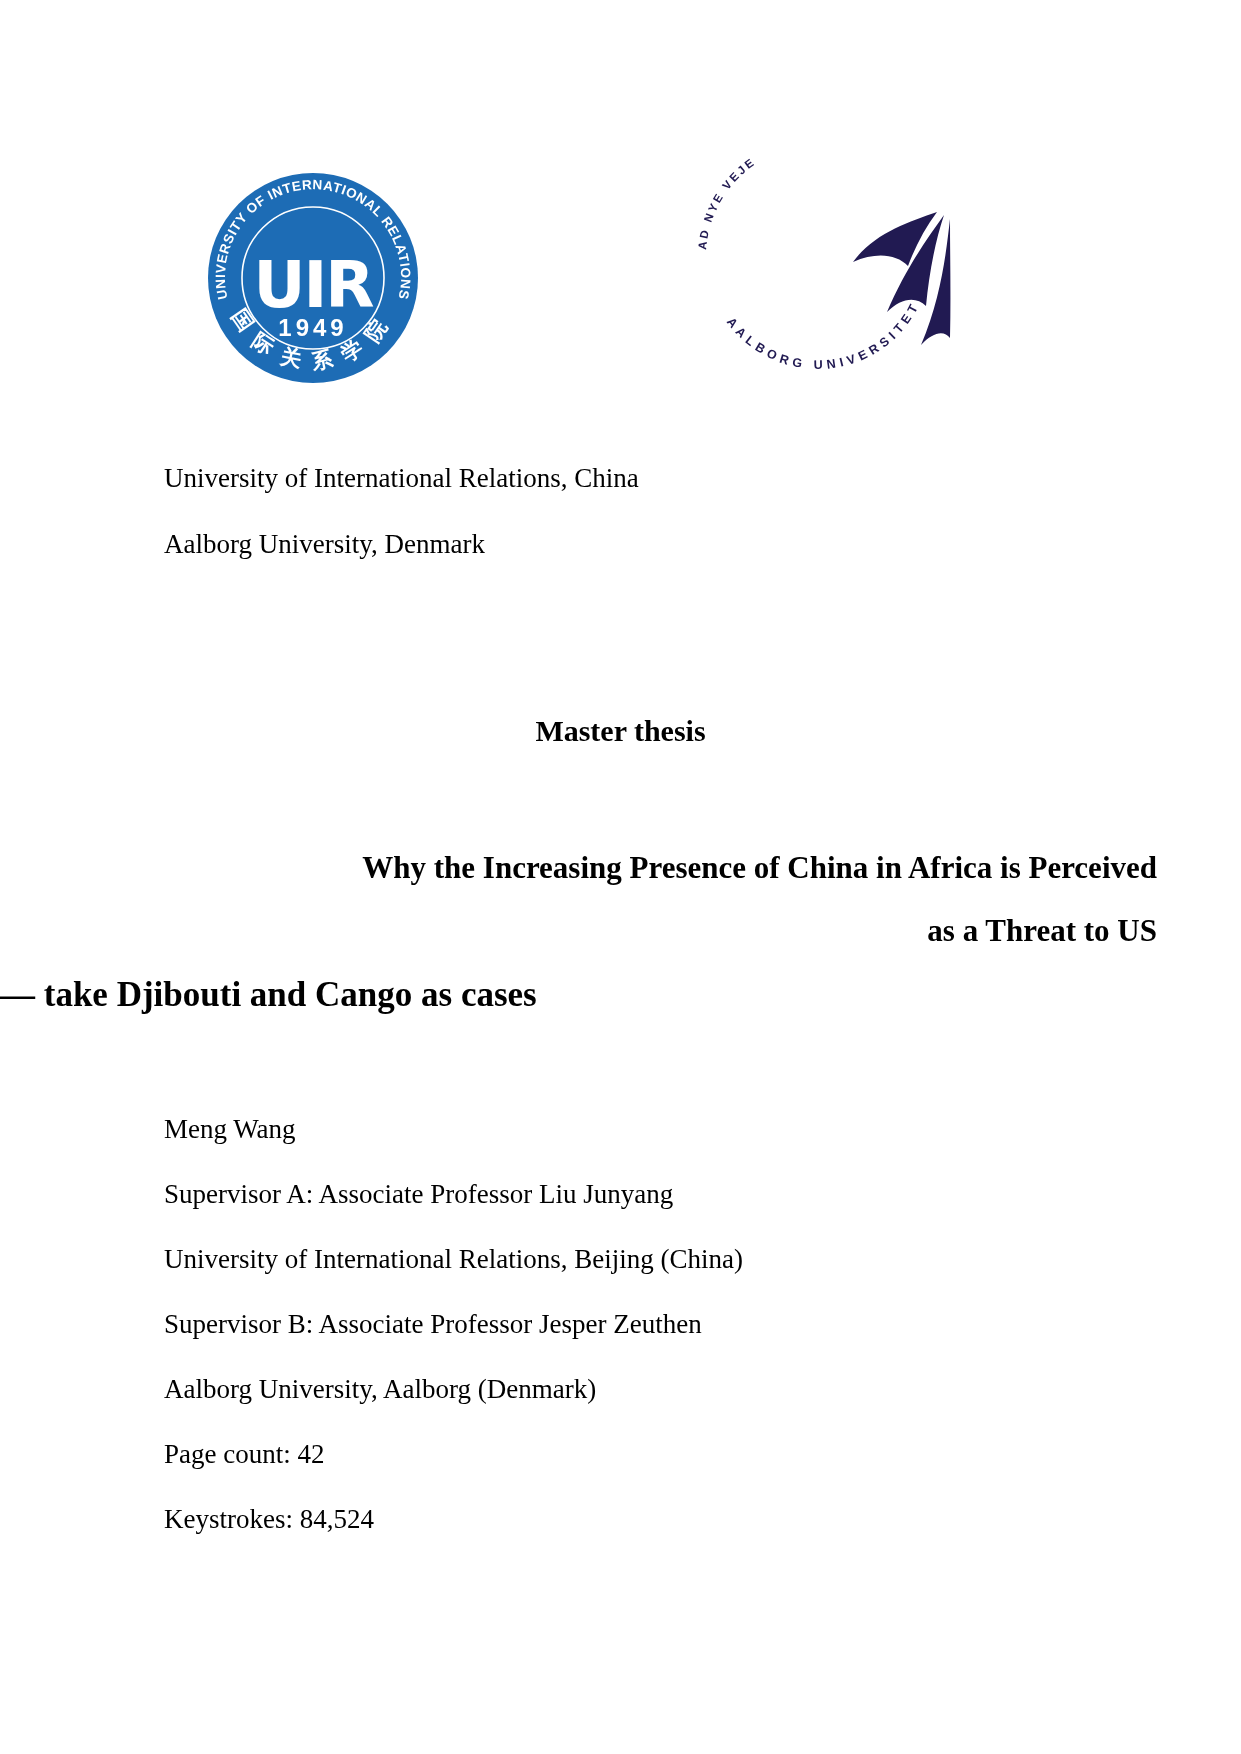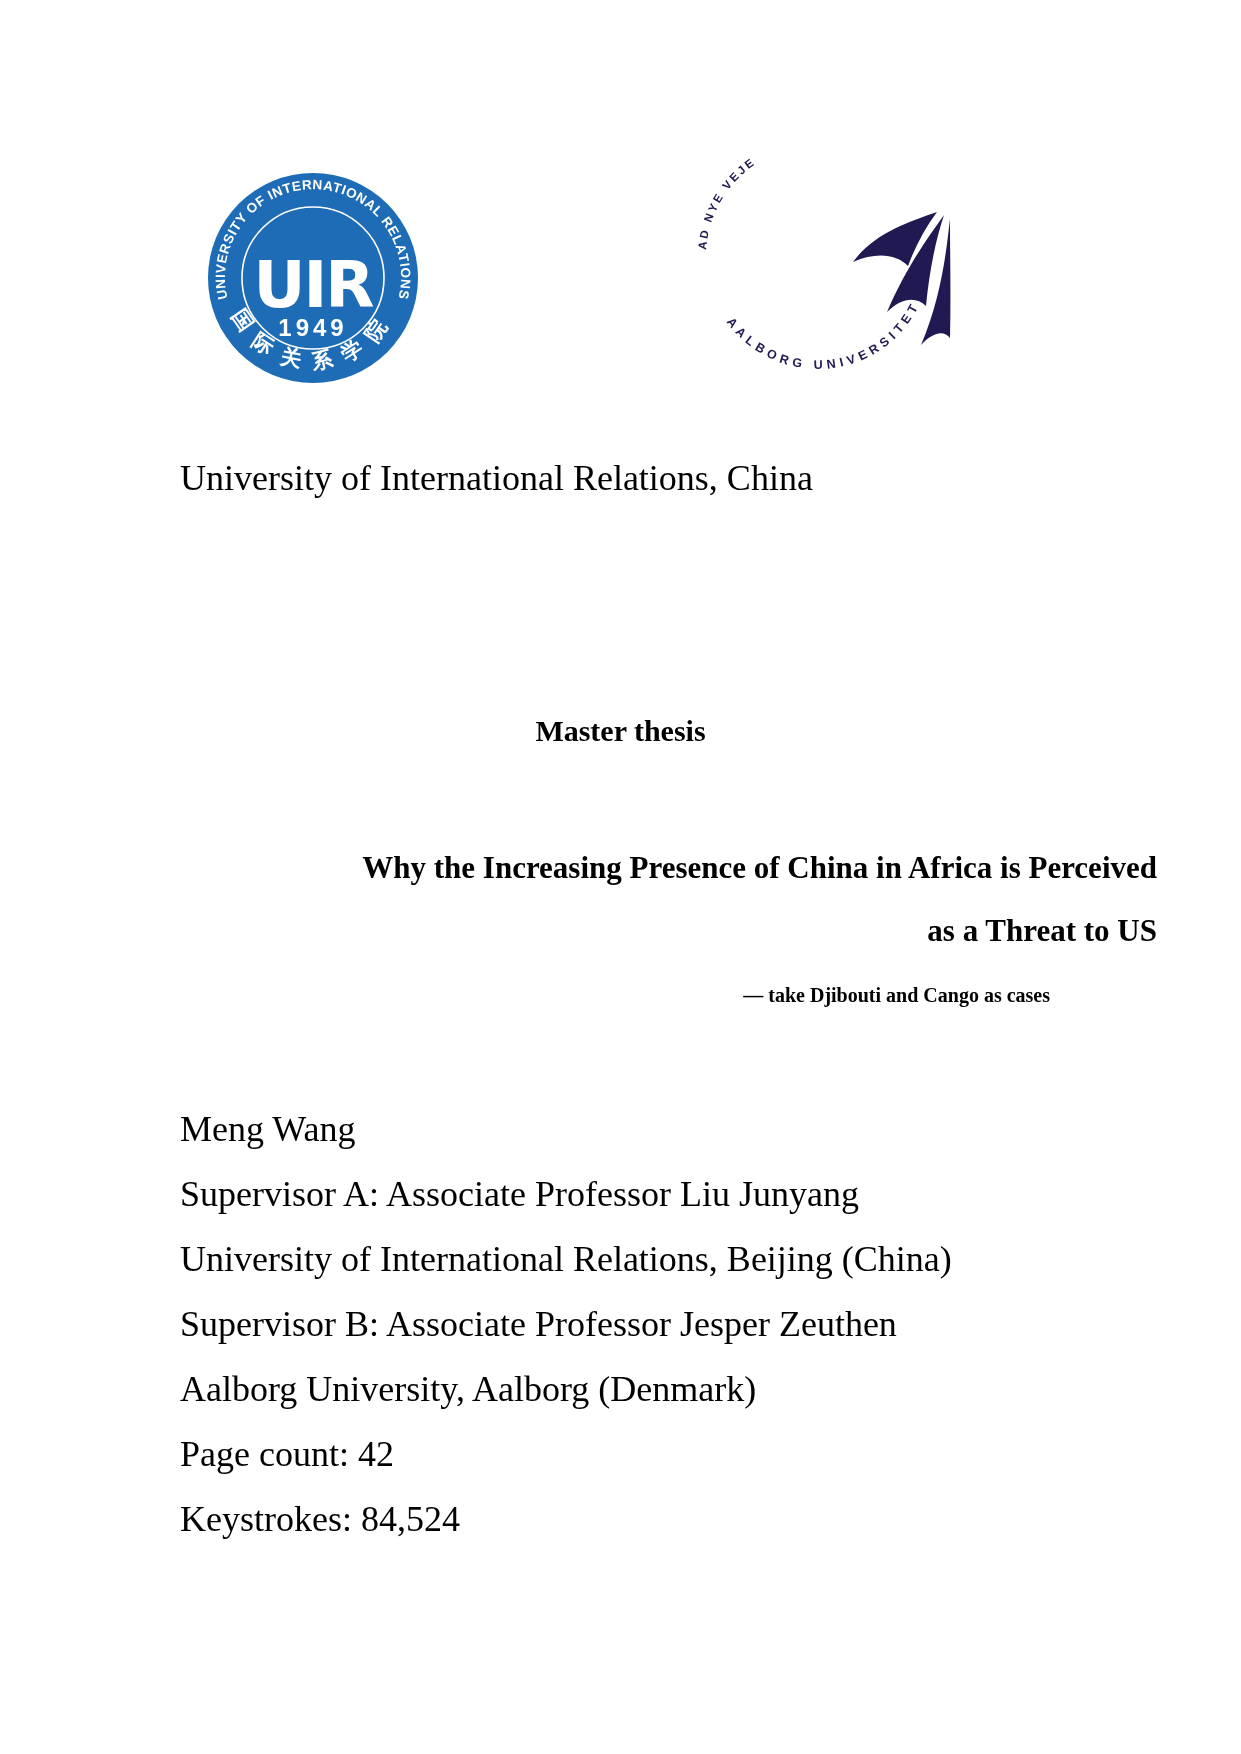--- a/index.html
+++ b/index.html
@@ -8,43 +8,42 @@
     position: relative;
     width: 1241px;
     height: 1754px;
     background: #ffffff;
     font-family: "Liberation Serif", serif;
     color: #000;
     overflow: hidden;
   }
   .abs { position: absolute; }
   .body-line {
-    left: 180px;
-    font-size: 36px;
+    left: 164px;
+    font-size: 27px;
     line-height: 32px;
     white-space: nowrap;
   }
   .doc-type {
     left: 0; right: 0;
     text-align: center;
     font-size: 30px;
     font-weight: bold;
   }
   .title-line {
     left: 84px; right: 84px;
     text-align: right;
     font-size: 31px;
     font-weight: bold;
     line-height: 40px;
     white-space: nowrap;
   }
   .title-line-dash {
     left: 0; right: 191px;
-    text-align: right;
-    font-size: 20px;
+    font-size: 35px;
     font-weight: bold;
     line-height: 40px;
     white-space: nowrap;
   }
   .uir-logo { left: 207px; top: 172px; }
   .aau-logo { left: 693px; top: 142px; }
 </style>
 </head>
 <body>
 
@@ -79,20 +78,21 @@
       <textPath href="#aauNameArc" startOffset="53%" text-anchor="middle">AALBORG UNIVERSITET</textPath>
     </text>
     <g>
       <path d="M 244 70 C 215 80, 180 92, 160 120 C 183 110, 203 112, 215 124 C 222 105, 232 86, 244 70 Z" fill="#211a52"></path>
       <path d="M 251 73 C 233 98, 212 128, 194 170 C 208 156, 223 154, 233 164 C 236 132, 242 100, 251 73 Z" fill="#211a52"></path>
       <path d="M 257 77 C 253 112, 248 156, 228 203 C 240 190, 251 188, 257 196 C 258 156, 257 115, 257 77 Z" fill="#211a52"></path>
     </g>
   </svg>
 
   <div class="abs body-line" style="top:462px">University of International Relations, China</div>
+  <div class="abs body-line" style="top:528px">Aalborg University, Denmark</div>
 
   <div class="abs doc-type" style="top:714px">Master thesis</div>
 
   <div class="abs title-line" style="top:848px">Why the Increasing Presence of China in Africa is Perceived</div>
   <div class="abs title-line" style="top:911px">as a Threat to US</div>
   <div class="abs title-line-dash" style="top:975px">— take Djibouti and Cango as cases</div>
 
   <div class="abs body-line" style="top:1113px">Meng Wang</div>
   <div class="abs body-line" style="top:1243px">University of International Relations, Beijing (China)</div>
   <div class="abs body-line" style="top:1178px">Supervisor A: Associate Professor Liu Junyang</div>

